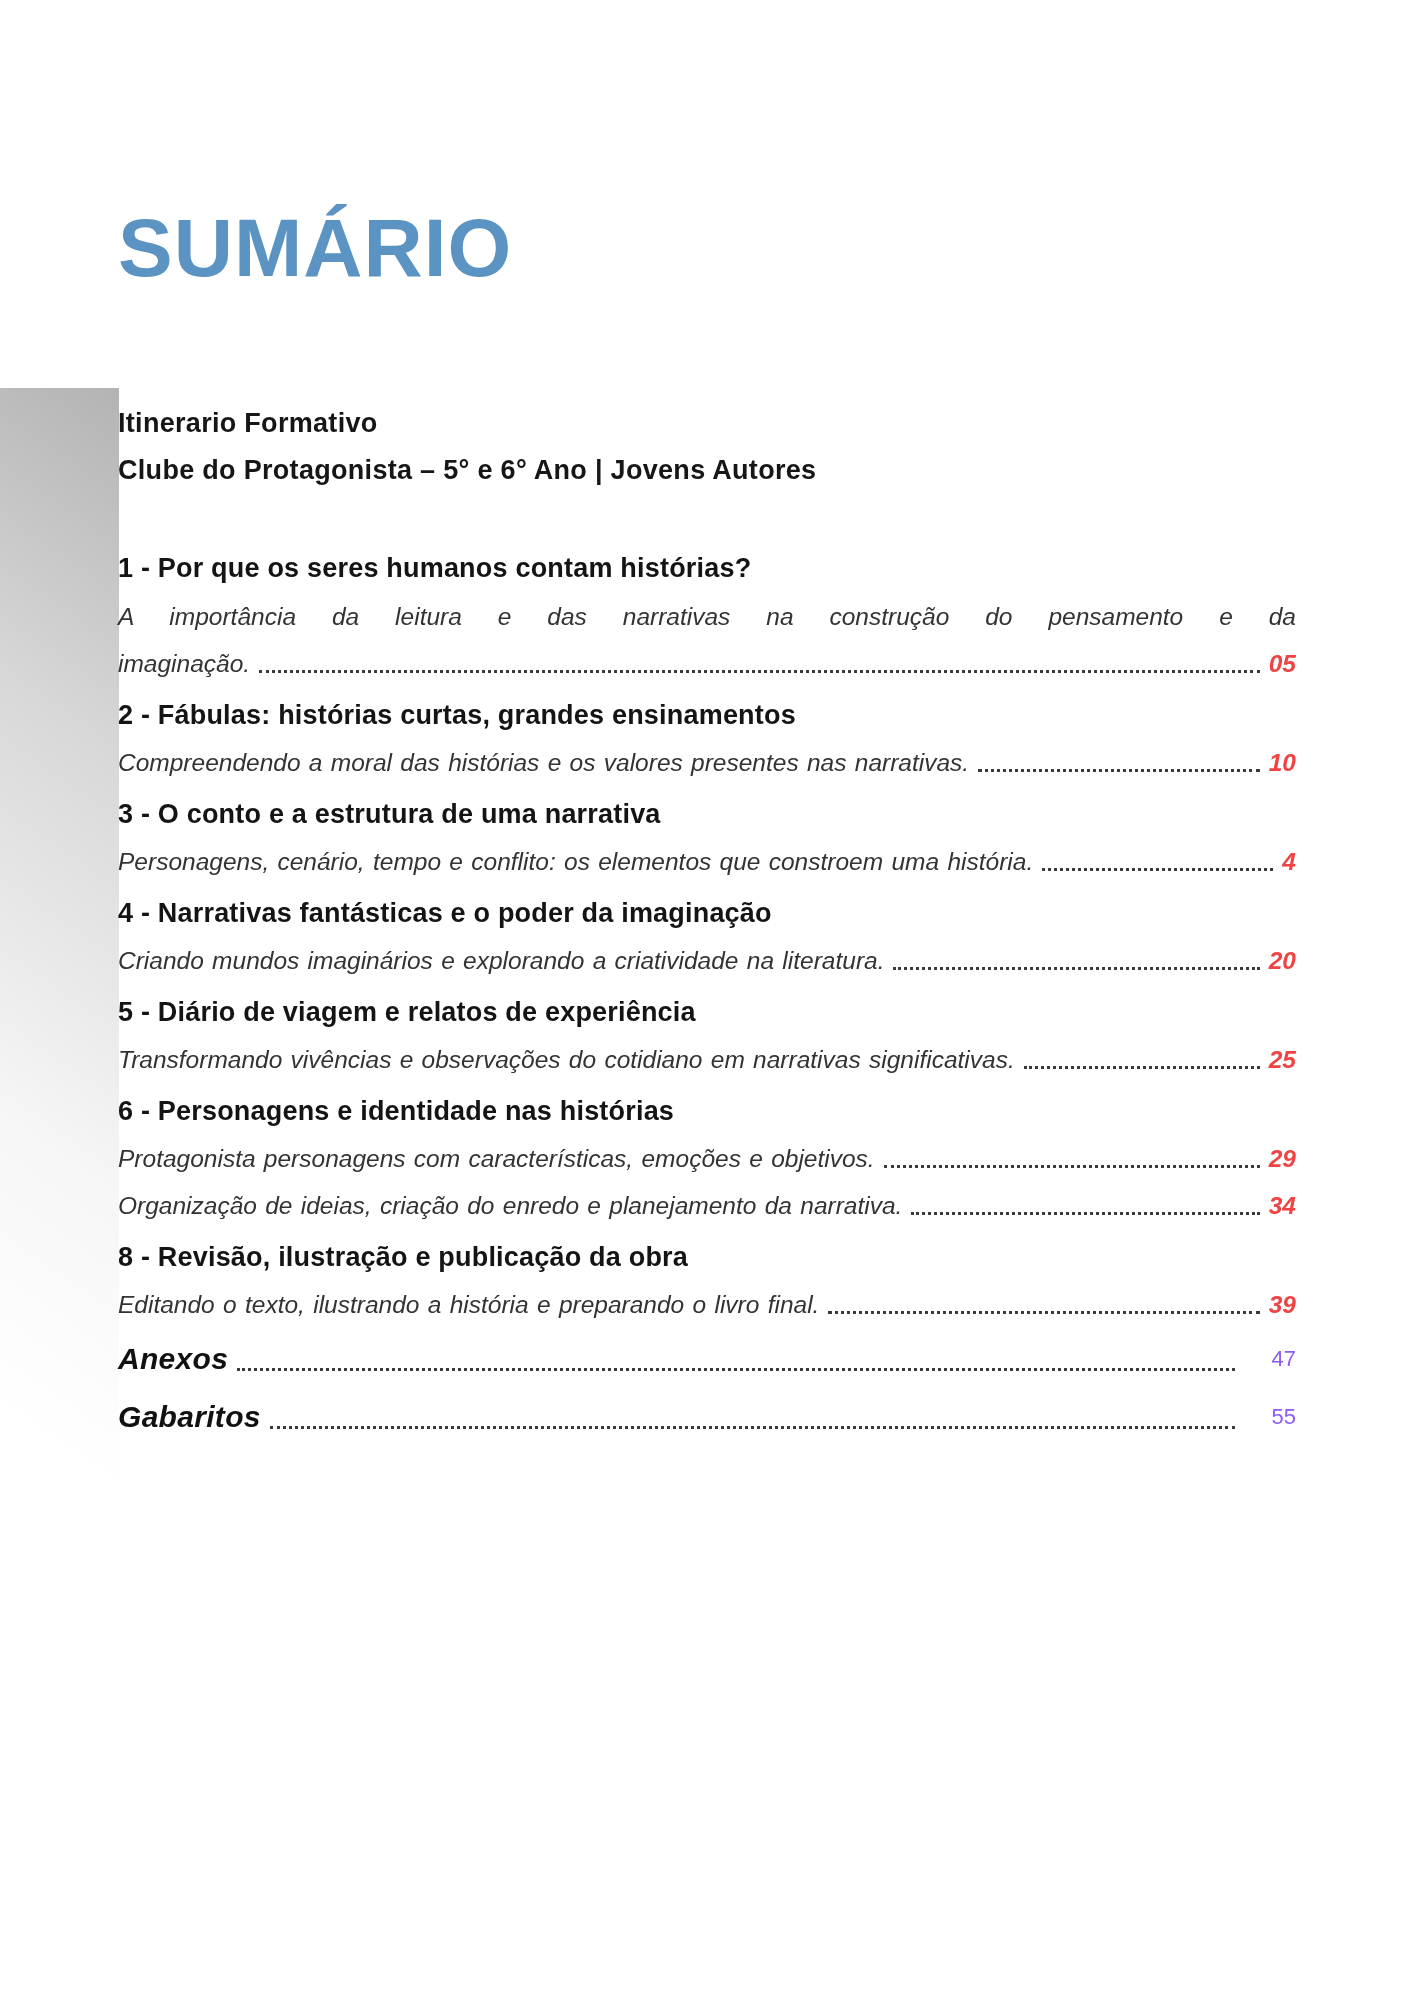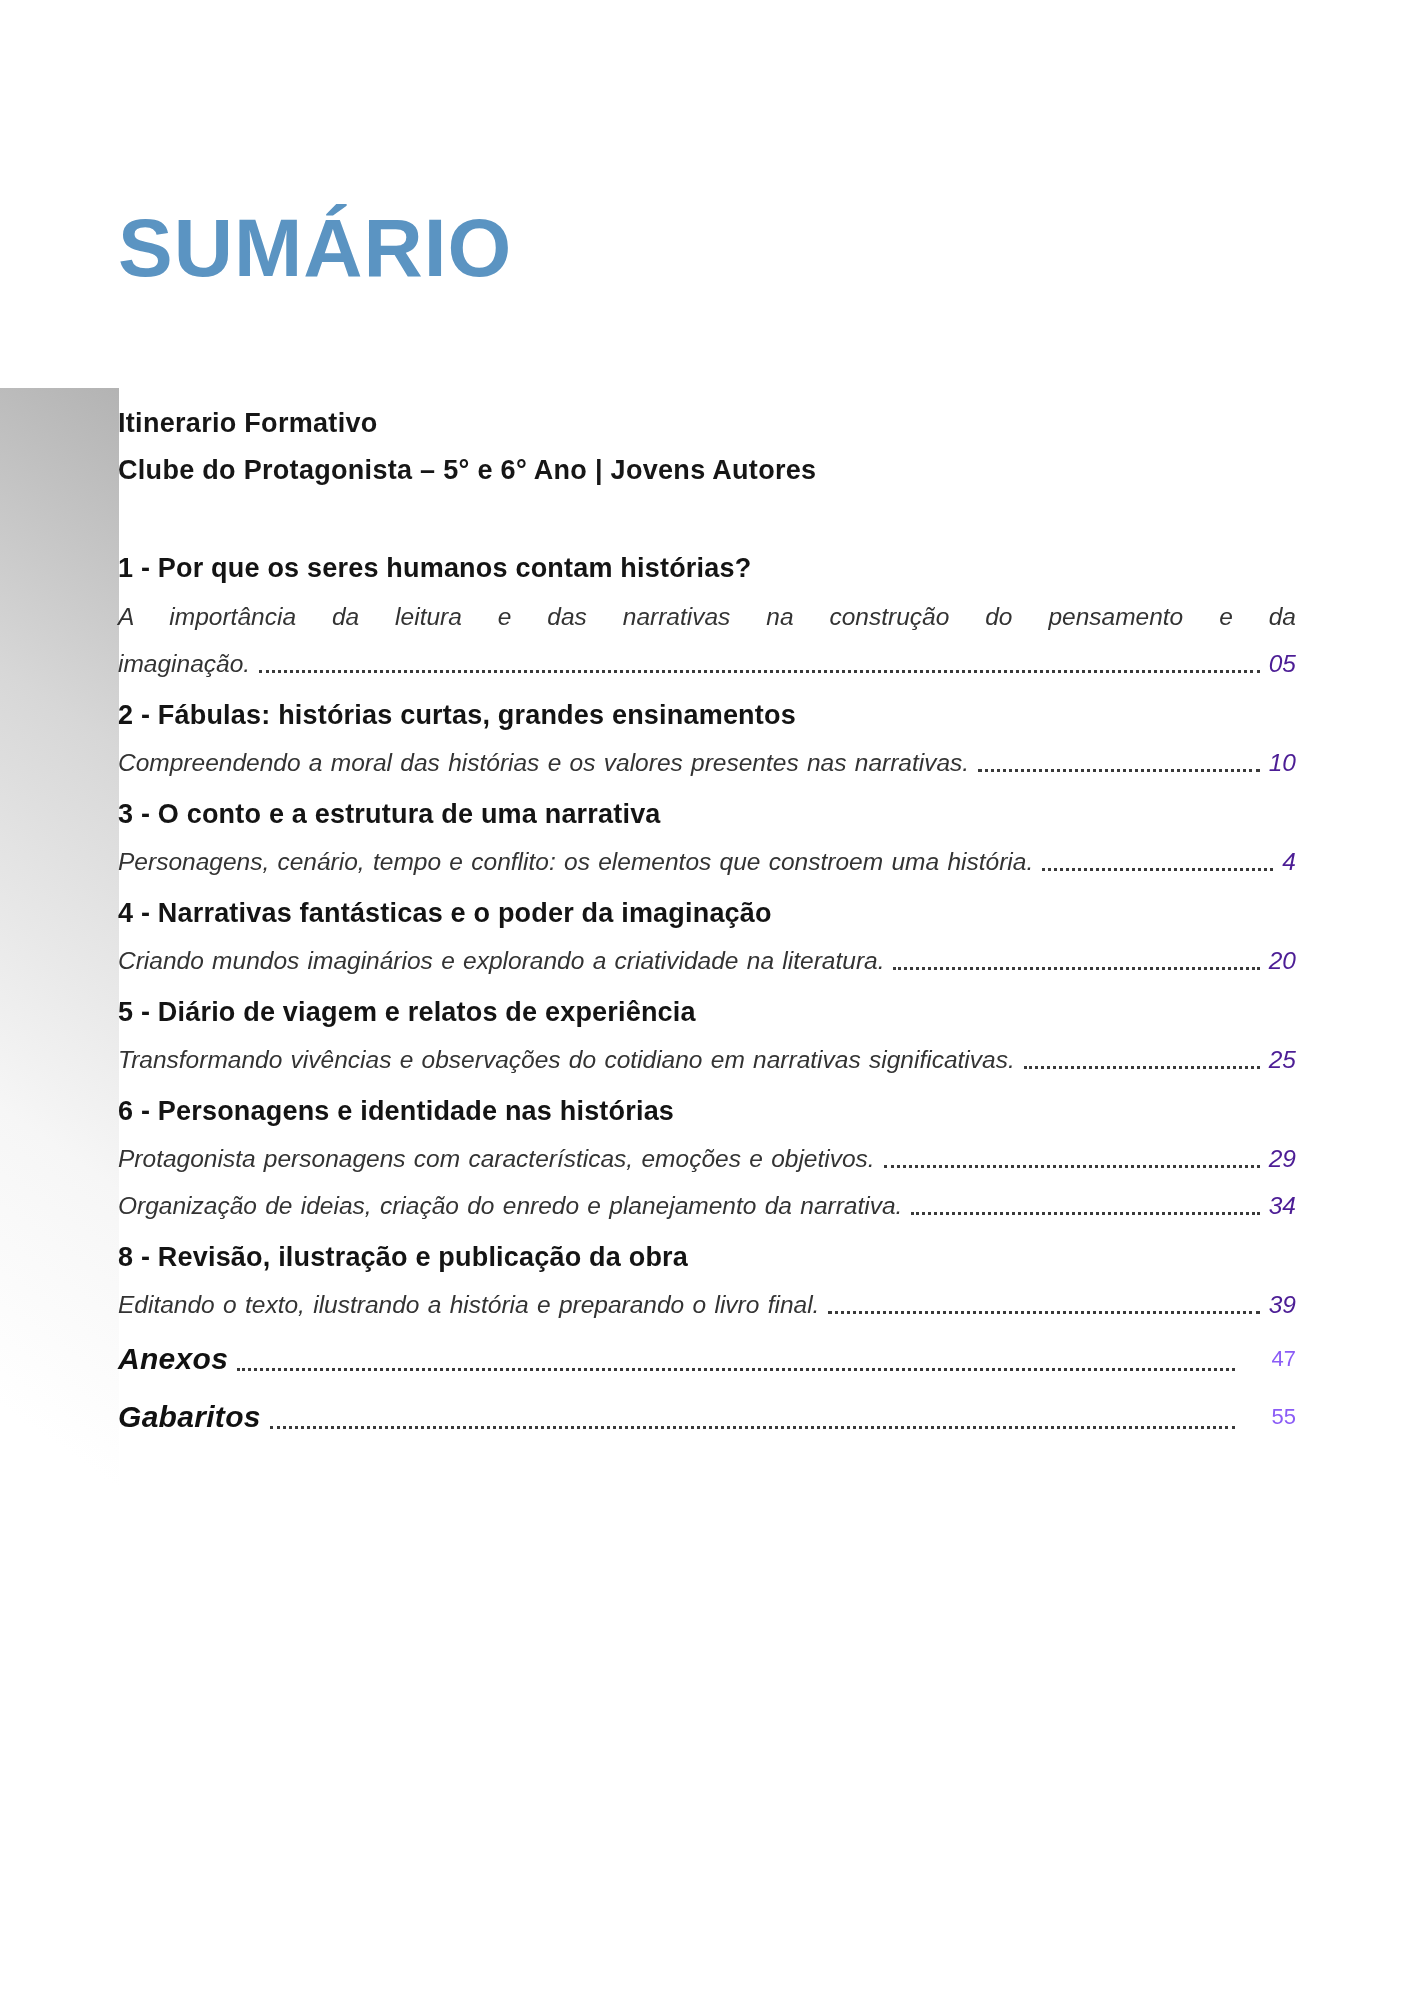--- a/index.html
+++ b/index.html
@@ -89,21 +89,22 @@
 
   .dots {
     flex: 1;
     min-width: 18px;
     border-bottom: 3.5px dotted #3a3a3a;
     margin: 0 9px 8px 9px;
   }
 
   .page-num {
     font-style: italic;
-    color: #4c1d95;
+    color: #ef4444;
+    font-weight: bold;
   }
 
   .extra-row {
     display: flex;
     margin-top: 16px;
     font-size: 30px;
     line-height: 42px;
   }
 
   .extra-label {

